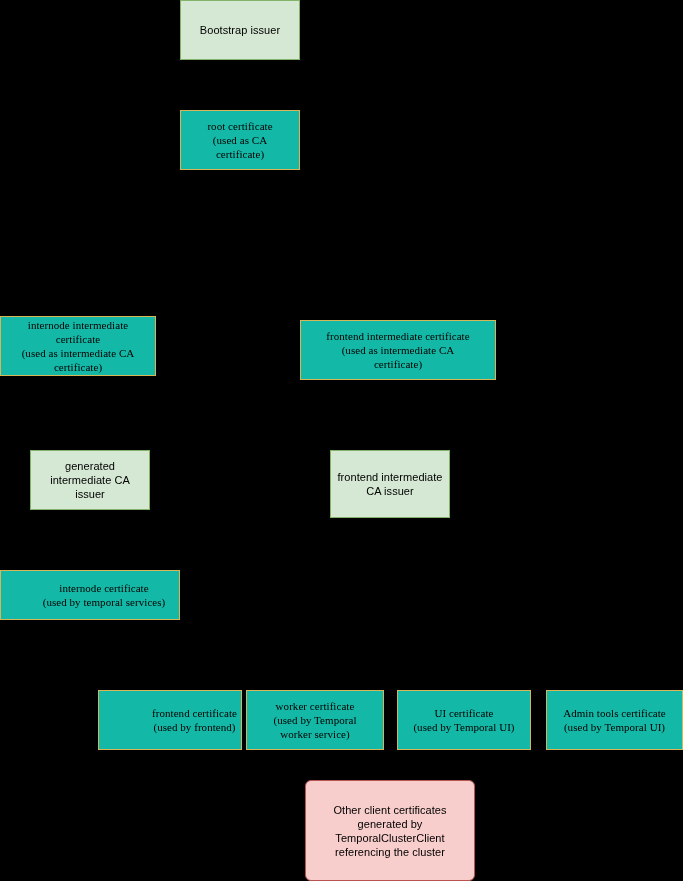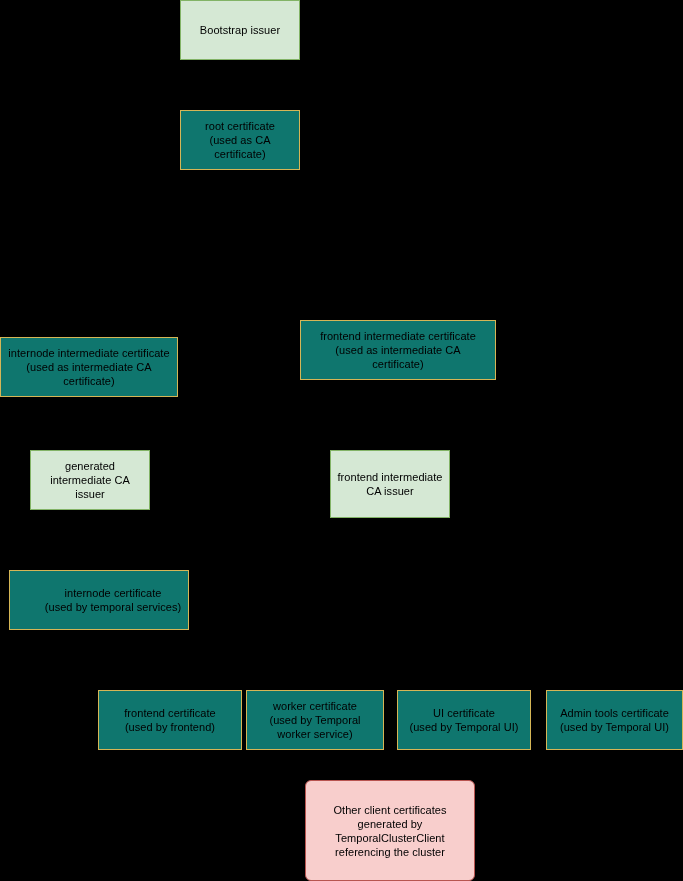--- a/index.html
+++ b/index.html
@@ -30,22 +30,23 @@
     padding: 2px 4px;
     border-style: solid;
     border-width: 1px;
     white-space: pre-line;
   }
   .issuer {
     background: #d5e8d4;
     border-color: #82b366;
   }
   .certificate {
-    background: #0f766e;
+    background: #14b8a6;
     border-color: #d6b656;
+    font-family: Liberation Serif, serif;
   }
   .client {
     background: #f8cecc;
     border-color: #b85450;
     border-radius: 6px;
   }
   .edge {
     position: absolute;
     background: #000000;
   }
@@ -75,34 +76,34 @@
     <div class="edge edge-v" style="left: 315px; top: 665px; width: 1px; height: 25px; background: rgb(0, 0, 0);"></div>
     <div class="edge edge-h" style="left: 390px; top: 665px; width: 74px; height: 1px; background: rgb(0, 0, 0);"></div>
     <div class="edge edge-v" style="left: 464px; top: 665px; width: 1px; height: 25px; background: rgb(0, 0, 0);"></div>
     <div class="edge edge-h" style="left: 390px; top: 665px; width: 225px; height: 1px; background: rgb(0, 0, 0);"></div>
     <div class="edge edge-v" style="left: 614px; top: 665px; width: 1px; height: 25px; background: rgb(0, 0, 0);"></div>
     <div class="edge edge-v" style="left: 390px; top: 750px; width: 1px; height: 30px; background: rgb(0, 0, 0);"></div>
     <div class="node issuer" style="left: 180px; top: 0px; width: 120px; height: 60px;"><span>Bootstrap issuer</span></div>
     <div class="node certificate" style="left: 180px; top: 110px; width: 120px; height: 60px;"><span>root certificate
 (used as CA
 certificate)</span></div>
-    <div class="node certificate" style="left: 0px; top: 337px; width: 178px; height: 60px;"><span>internode intermediate certificate
+    <div class="node certificate" style="left: 0px; top: 316px; width: 156px; height: 60px;"><span>internode intermediate certificate
 (used as intermediate CA
 certificate)</span></div>
     <div class="node certificate" style="left: 300px; top: 320px; width: 196px; height: 60px;"><span>frontend intermediate certificate
 (used as intermediate CA
 certificate)</span></div>
     <div class="node issuer" style="left: 30px; top: 450px; width: 120px; height: 60px;"><span>generated
 intermediate CA
 issuer</span></div>
     <div class="node issuer" style="left: 330px; top: 450px; width: 120px; height: 68px;"><span>frontend intermediate
 CA issuer</span></div>
-    <div class="node certificate" style="left: 9px; top: 570px; width: 180px; height: 60px; padding-left: 32px;"><span>internode certificate
+    <div class="node certificate" style="left: 0px; top: 570px; width: 180px; height: 50px; padding-left: 32px;"><span>internode certificate
 (used by temporal services)</span></div>
-    <div class="node certificate" style="left: 98px; top: 690px; width: 144px; height: 60px;"><span>frontend certificate
+    <div class="node certificate" style="left: 98px; top: 690px; width: 144px; height: 60px; justify-content: flex-end;"><span>frontend certificate
 (used by frontend)</span></div>
     <div class="node certificate" style="left: 246px; top: 690px; width: 138px; height: 60px;"><span>worker certificate
 (used by Temporal
 worker service)</span></div>
     <div class="node certificate" style="left: 397px; top: 690px; width: 134px; height: 60px; align-items: center;"><span>UI certificate
 (used by Temporal UI)</span></div>
     <div class="node certificate" style="left: 546px; top: 690px; width: 137px; height: 60px;"><span>Admin tools certificate
 (used by Temporal UI)</span></div>
     <div class="node client" style="left: 305px; top: 780px; width: 170px; height: 101px;"><span>Other client certificates
 generated by

